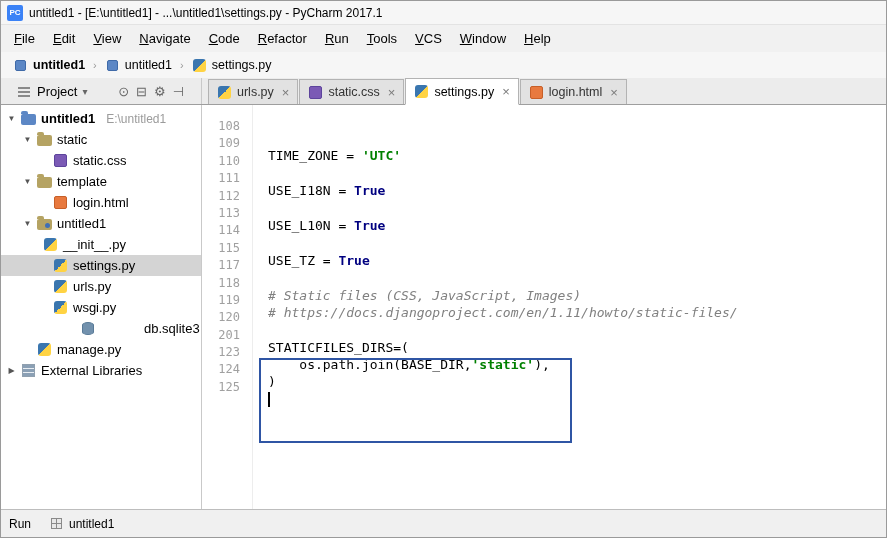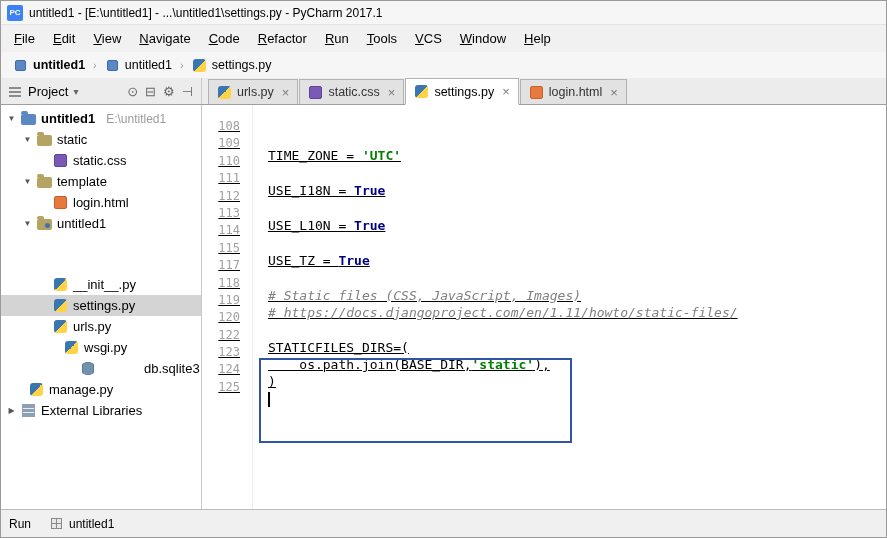--- a/index.html
+++ b/index.html
@@ -16,42 +16,42 @@
   .menu-item { padding:4px 9px; cursor:default; }
   .menu-item::first-letter { text-decoration:underline; }
 
   
   .breadcrumbs { height:26px; flex:none; display:flex; align-items:center; gap:3px; padding-left:8px; background:#f6f6f6; font-size:12.5px; }
   .crumb { display:flex; align-items:center; gap:5px; padding:2px 4px; }
   .crumb-sep { color:#9a9a9a; font-size:11px; padding:0 1px; }
 
   
   .toolrow { height:27px; flex:none; display:flex; background:#ececec; border-bottom:1px solid #9e9e9e; }
-  .panel-header { width:201px; flex:none; display:flex; align-items:center; gap:5px; padding:0 6px; border-right:1px solid #c9c9c9; }
+  .panel-header { width:201px; flex:none; display:flex; align-items:center; gap:5px; padding:0 15px; border-right:1px solid #c9c9c9; }
   .dd-caret { color:#666; font-size:10px; }
   .ph-spacer { flex:1; }
   .panel-toolbar { display:flex; align-items:center; gap:7px; padding-right:2px; }
   .tool-ic { color:#666; font-size:13px; line-height:1; cursor:default; }
   .tabs { flex:1; display:flex; align-items:flex-end; padding-left:6px; }
   .tab { display:flex; align-items:center; gap:5px; height:25px; padding:0 8px; margin-right:1px; background:#e2e2e2; border:1px solid #b3b3b3; border-bottom:none; color:#333; font-size:12.5px; white-space:nowrap; }
   .tab.active { background:#fff; height:27px; margin-bottom:-1px; border-bottom:1px solid #fff; color:#000; z-index:2; }
   .tab .close { color:#7b7b7b; margin-left:3px; font-size:13px; line-height:1; }
 
   
   .main { flex:1; display:flex; min-height:0; }
   .tree { width:201px; flex:none; background:#fff; border-right:1px solid #c9c9c9; padding-top:3px; overflow:hidden; }
   .tree-row { height:21px; display:flex; align-items:center; gap:5px; white-space:nowrap; cursor:default; }
   .tree-row.selected { background:#d4d4d4; }
   .arrow { width:9px; flex:none; text-align:center; color:#555; font-size:8px; }
   .tree-ann { color:#9b9b9b; margin-left:6px; font-size:12px; }
 
   
   .editor { flex:1; position:relative; background:#fff; overflow:hidden; font-family:"DejaVu Sans Mono","Liberation Mono",monospace; font-size:13px; }
   .code { padding-top:13px; }
-  .code-line { display:flex; height:17.4px; line-height:17.4px;text-decoration:underline; }
+  .code-line { display:flex; height:17.4px; line-height:17.4px; }
   .ln { width:50px; flex:none; text-align:right; padding-right:12px; color:#a0a0a0; font-size:12px; }
   .lt { white-space:pre; padding-left:16px;margin-top:12px; }
   .gutter-sep { position:absolute; left:50px; top:0; bottom:0; width:1px; background:#ededed; }
   .seg-plain { color:var(--c-plain,#000); }
   .seg-string { color:var(--c-string,#008000); font-weight:bold; }
   .seg-keyword { color:var(--c-keyword,#000080); font-weight:bold; }
   .seg-comment { color:var(--c-comment,#808080); font-style:italic; }
   .text-caret { display:inline-block; width:2px; height:15px; background:#000; vertical-align:middle; margin-top:-2px; }
   .annotation-box { position:absolute; left:57px; top:253px; width:313px; height:85px; border:2px solid var(--c-box,#2f55a4); pointer-events:none; }
 
@@ -180,46 +180,46 @@
         <div class="tree-row" style="padding-left: 38px;">
           <span class="arrow"></span>
           <span class="ic ic-html-file"></span>
           <span>login.html</span>
         </div>
         <div class="tree-row" style="padding-left: 22px;">
           <span class="arrow">▼</span>
           <span class="ic ic-package"></span>
           <span>untitled1</span>
         </div>
-        <div class="tree-row" style="padding-left: 38px; margin-top: 40px;">
+        <div class="tree-row" style="padding-left: 28px;">
           <span class="arrow"></span>
           <span class="ic ic-python-file"></span>
           <span>__init__.py</span>
         </div>
         <div class="tree-row selected" style="padding-left: 38px;">
           <span class="arrow"></span>
           <span class="ic ic-python-file"></span>
           <span>settings.py</span>
         </div>
         <div class="tree-row" style="padding-left: 38px;">
           <span class="arrow"></span>
           <span class="ic ic-python-file"></span>
           <span>urls.py</span>
         </div>
-        <div class="tree-row" style="padding-left: 38px; margin-left: 11px;">
+        <div class="tree-row" style="padding-left: 38px;">
           <span class="arrow"></span>
           <span class="ic ic-python-file"></span>
           <span>wsgi.py</span>
         </div>
         <div class="tree-row" style="padding-left: 22px; gap: 48px;">
           <span class="arrow"></span>
           <span class="ic ic-database-file"></span>
           <span>db.sqlite3</span>
         </div>
-        <div class="tree-row" style="padding-left: 14px; text-align: right;">
+        <div class="tree-row" style="padding-left: 22px; text-align: right;">
           <span class="arrow"></span>
           <span class="ic ic-python-file"></span>
           <span>manage.py</span>
         </div>
         <div class="tree-row" style="padding-left: 6px;">
           <span class="arrow">▶</span>
           <span class="ic ic-libraries"></span>
           <span>External Libraries</span>
         </div>
       </div>
@@ -268,21 +268,21 @@
           </div>
           <div class="code-line">
             <span class="ln">119</span>
             <span class="lt"><span class="seg-comment"># https://docs.djangoproject.com/en/1.11/howto/static-files/</span></span>
           </div>
           <div class="code-line">
             <span class="ln">120</span>
             <span class="lt"></span>
           </div>
           <div class="code-line">
-            <span class="ln">122</span>
+            <span class="ln">201</span>
             <span class="lt"><span class="seg-plain">STATICFILES_DIRS=(</span></span>
           </div>
           <div class="code-line">
             <span class="ln">123</span>
             <span class="lt"><span class="seg-plain">    os.path.join(BASE_DIR,</span><span class="seg-string">'static'</span><span class="seg-plain">),</span></span>
           </div>
           <div class="code-line">
             <span class="ln">124</span>
             <span class="lt"><span class="seg-plain">)</span></span>
           </div>

